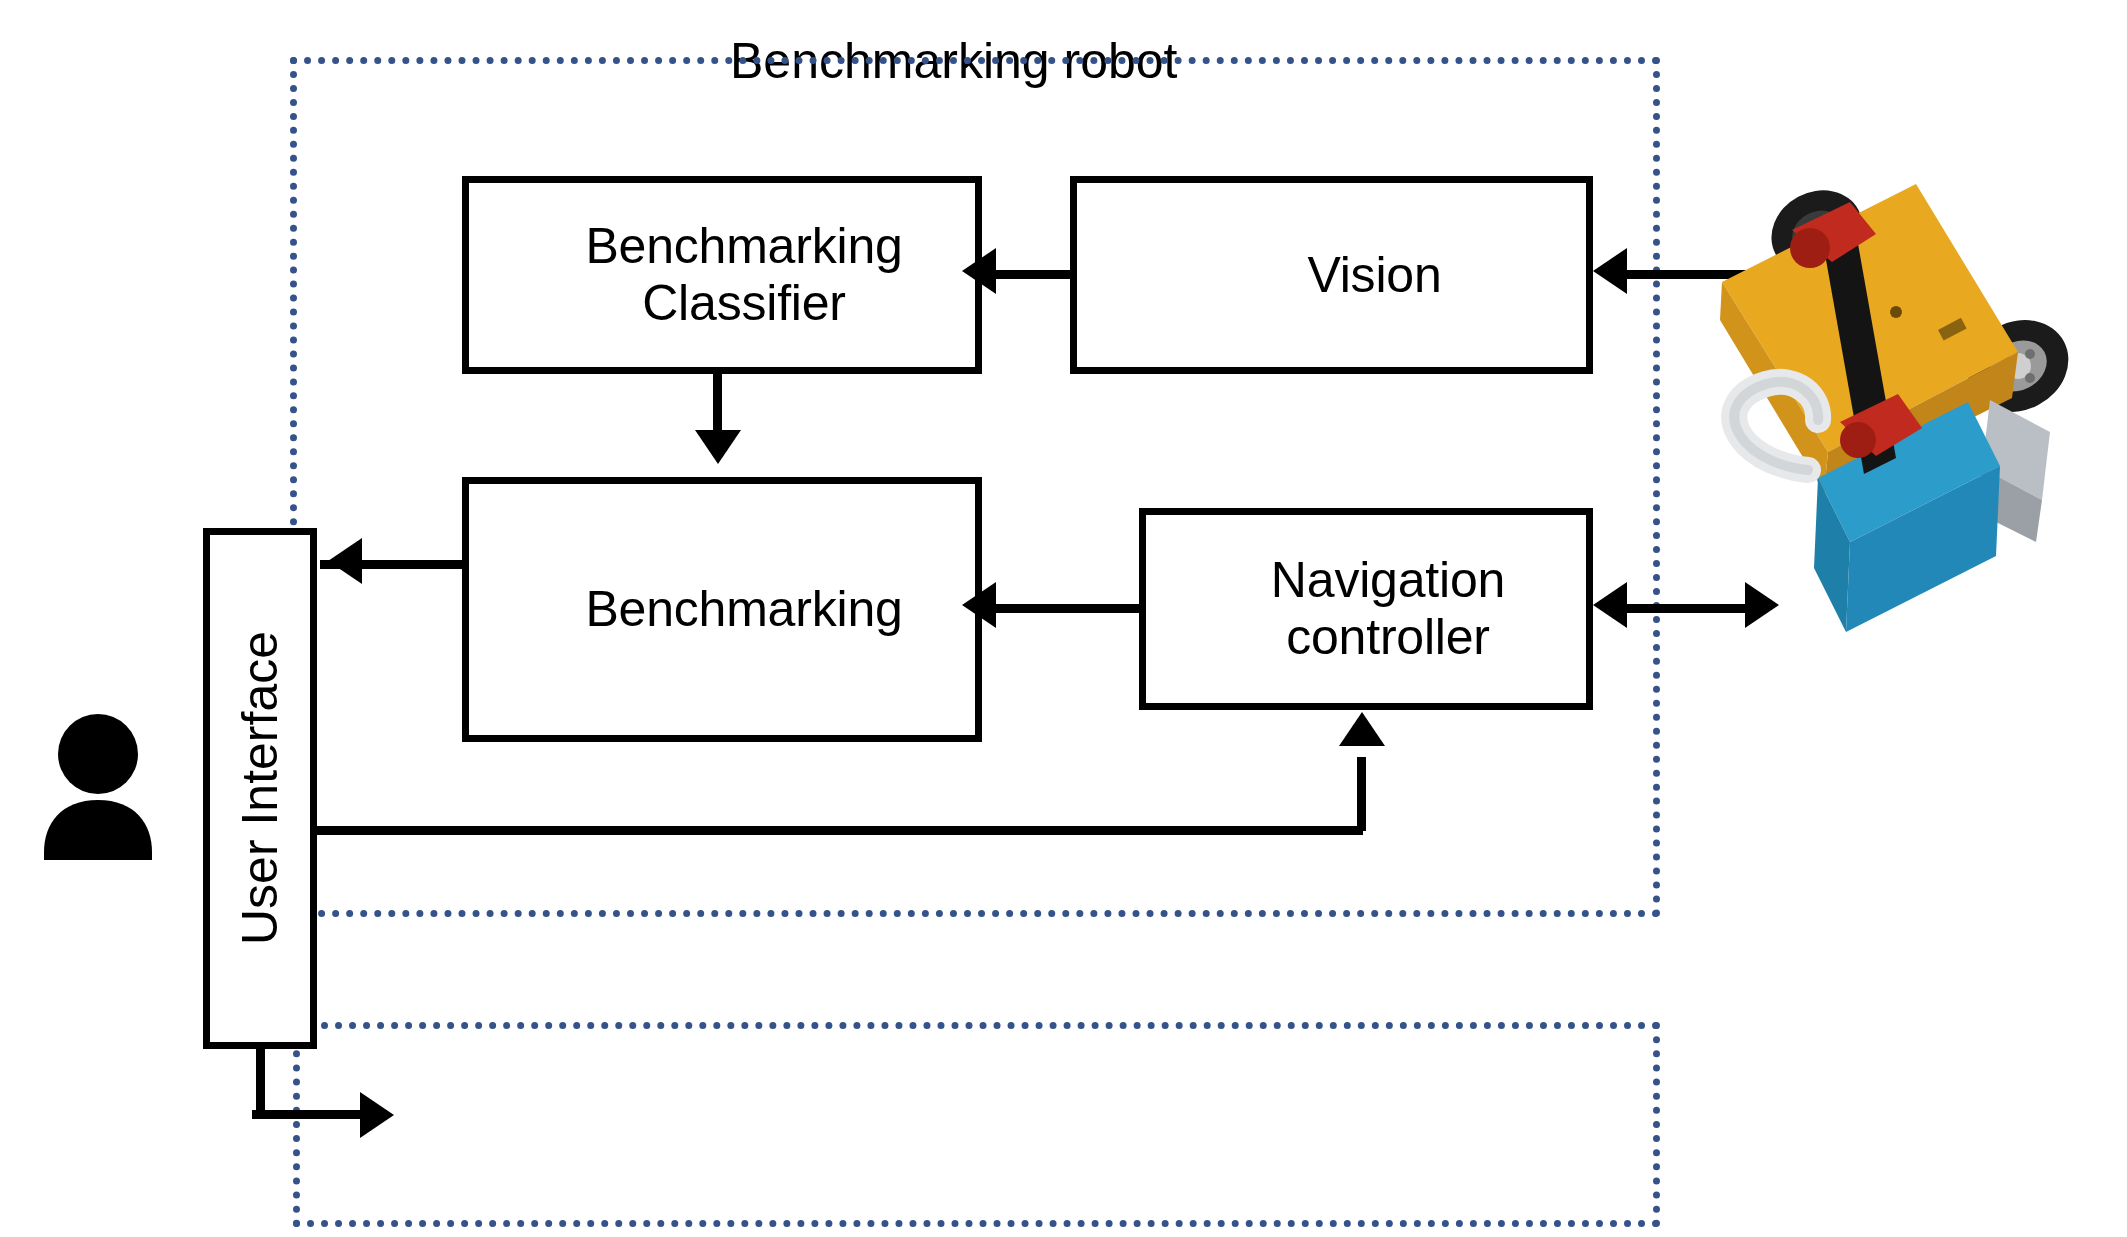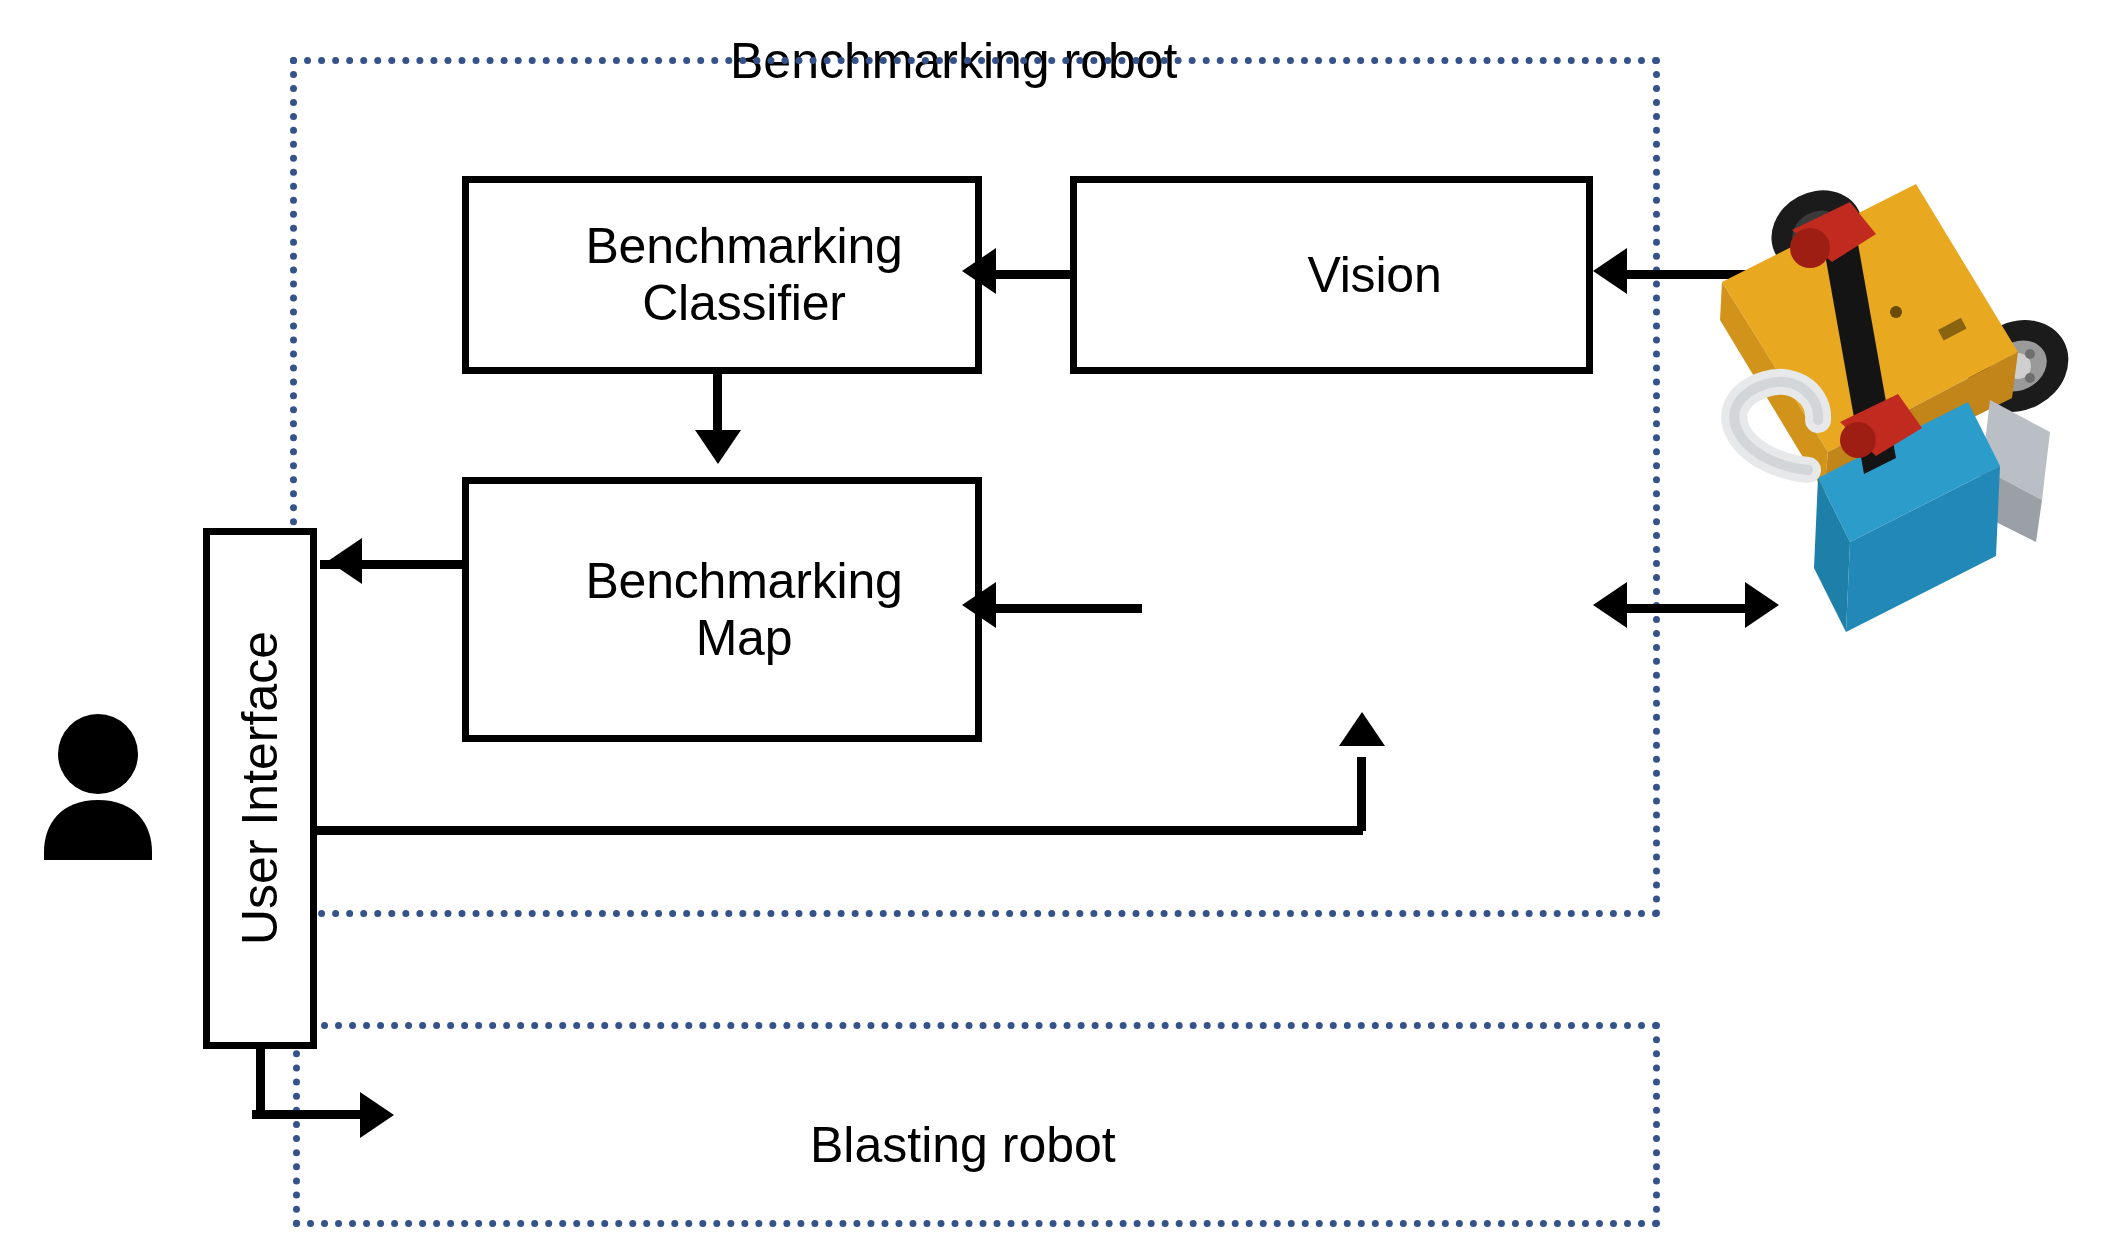--- a/index.html
+++ b/index.html
@@ -86,21 +86,20 @@
 <body>
 
 <div class="stage">
 
   <div class="ftext" style="left:730px;top:6px;">Benchmarking robot</div>
 
   <div class="dotted" style="left:290px;top:57px;width:1370px;height:860px;"></div>
 
   <div class="dotted" style="left:293px;top:1022px;width:1367px;height:205px;"></div>
 
-  <div class="ftext" style="left:810px;top:1090px;">Blasting robot</div>
 
   <div class="sbox" style="left:462px;top:176px;width:520px;height:198px;">
     <div>
       <span>Benchmarking</span>
       <span>Classifier</span>
     </div>
   </div>
 
   <div class="sbox" style="left:1070px;top:176px;width:523px;height:198px;padding-left:42px;">
     <div>
@@ -113,24 +112,29 @@
 
   <div class="hline" style="left:1627px;top:270px;width:120px;"></div>
   <div class="arrL" style="left:1593px;top:248px;"></div>
 
   <div class="vline" style="left:713px;top:374px;height:58px;"></div>
   <div class="arrD" style="left:695px;top:430px;"></div>
 
   <div class="sbox" style="left:462px;top:477px;width:520px;height:265px;">
     <div>
       <span>Benchmarking</span>
-      <span>Map</span>
-    </div>
-  </div>
-
+    </div>
+  </div>
+
+  <div class="sbox" style="left:1139px;top:508px;width:454px;height:202px;">
+    <div>
+      <span>Navigation</span>
+      <span>controller</span>
+    </div>
+  </div>
 
   <div class="hline" style="left:996px;top:604px;width:146px;"></div>
   <div class="arrL" style="left:962px;top:582px;"></div>
 
   <div class="hline" style="left:1627px;top:604px;width:120px;"></div>
   <div class="arrL" style="left:1593px;top:582px;"></div>
   <div class="arrR" style="left:1745px;top:582px;"></div>
 
   <div class="hline" style="left:320px;top:560px;width:146px;"></div>
   <div class="arrL" style="left:328px;top:538px;"></div>

